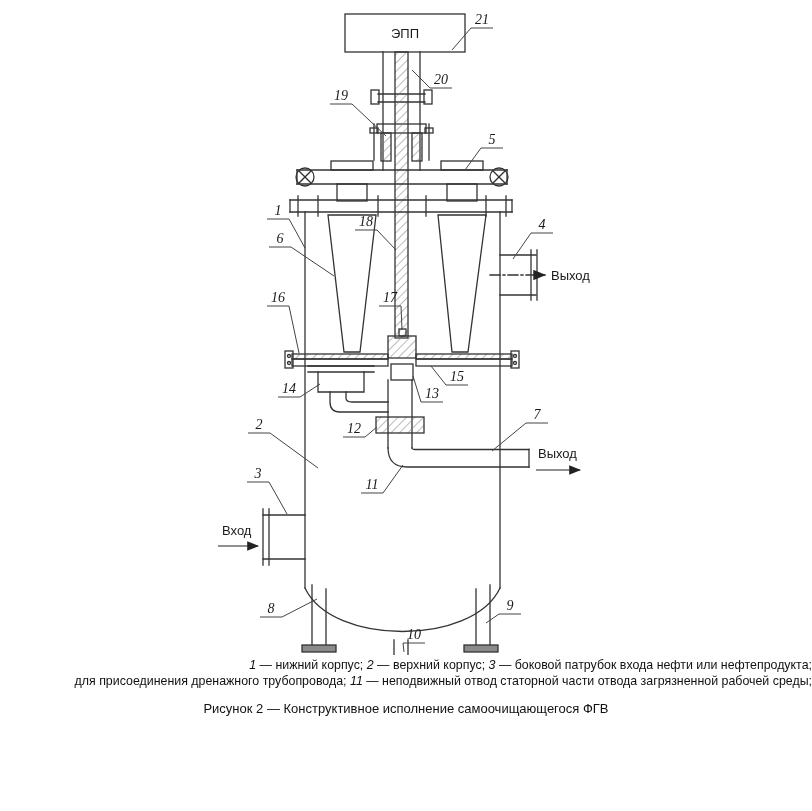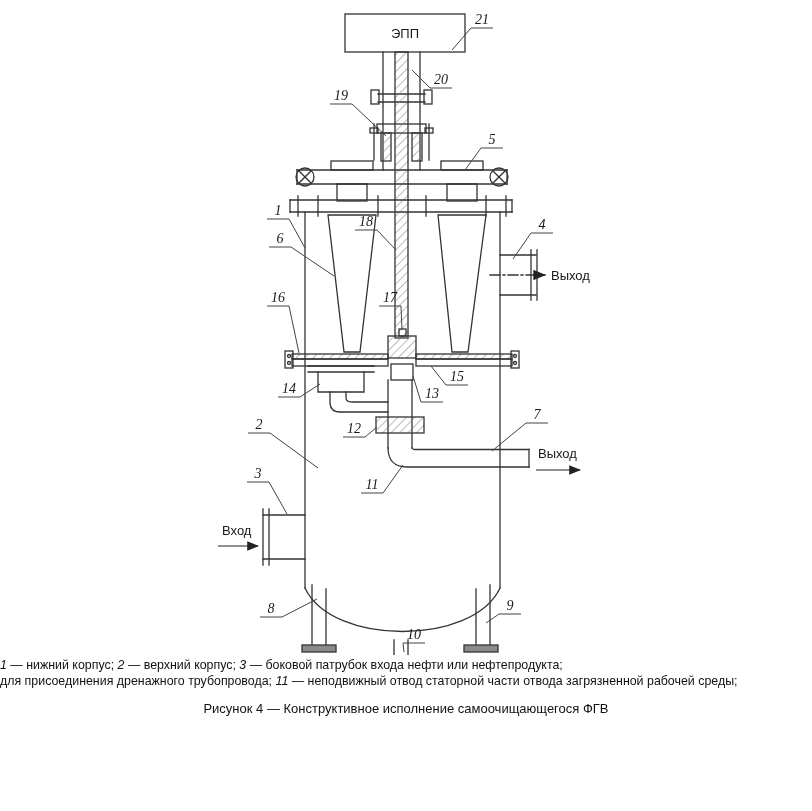--- a/index.html
+++ b/index.html
@@ -2,21 +2,21 @@
 <html><head>
 <meta charset="utf-8">
 <style>
   html,body{margin:0;padding:0;background:#ffffff;}
   .page{width:812px;height:811px;margin:0 auto;background:#fff;overflow:hidden;
         font-family:"Liberation Sans",sans-serif;color:#111;}
   .fig{display:block;margin:0 auto;}
   svg text{font-family:"Liberation Serif",serif;font-style:italic;font-size:14px;fill:#1a1a1a;}
   svg text.lbl{font-family:"Liberation Sans",sans-serif;font-style:normal;font-size:13px;fill:#1a1a1a;}
   .legend{margin-top:2px;}
-  .legend-line{text-align:left;font-size:12.4px;line-height:16.2px;color:#111;}
+  .legend-line{text-align:right;font-size:12.4px;line-height:16.2px;color:#111;}
   .legend-line i.num{font-style:italic;}
   .caption{text-align:center;font-size:13px;margin-top:12px;color:#111;}
 </style>
 </head>
 <body>
 
 <div class="page">
 
 <svg class="fig" viewBox="0 0 812 655" width="812" height="655" xmlns="http://www.w3.org/2000/svg">
   <defs>
@@ -292,15 +292,15 @@
           <line x1="403" y1="643" x2="404" y2="652"></line>
     </g>
   </g>
 </svg>
 
 <div class="legend">
   <div class="legend-line"><i class="num">1</i> — нижний корпус; <i class="num">2</i> — верхний корпус; <i class="num">3</i> — боковой патрубок входа нефти или нефтепродукта;</div>
   <div class="legend-line">для присоединения дренажного трубопровода; <i class="num">11</i> — неподвижный отвод статорной части отвода загрязненной рабочей среды;</div>
 </div>
 
-<div class="caption">Рисунок 4 — Конструктивное исполнение самоочищающегося ФГВ</div>
+<div class="caption">Рисунок 2 — Конструктивное исполнение самоочищающегося ФГВ</div>
 
 </div>
 
 </body></html>

